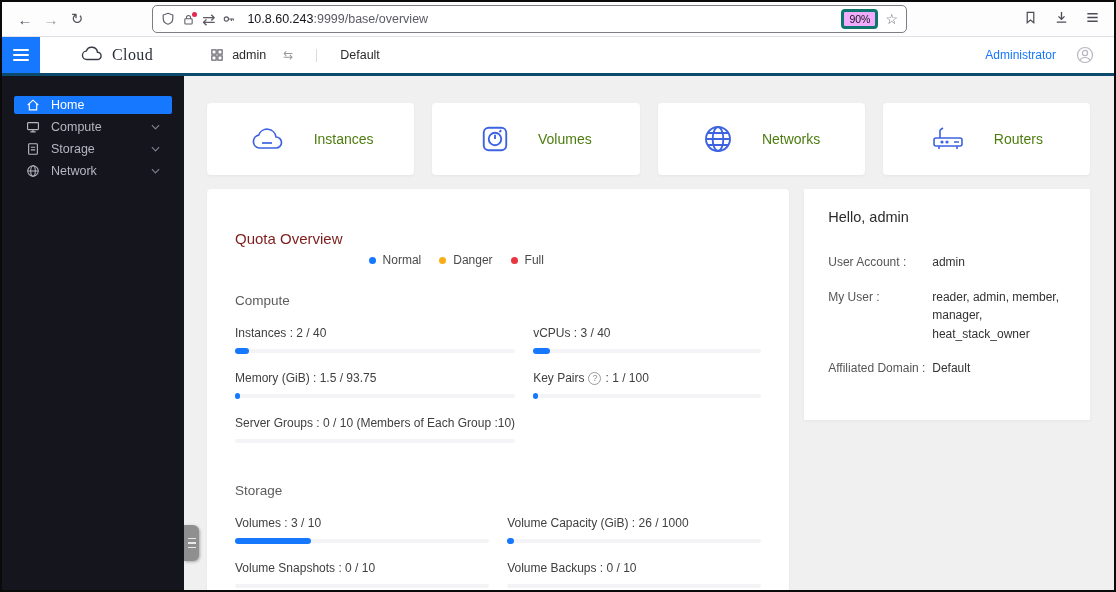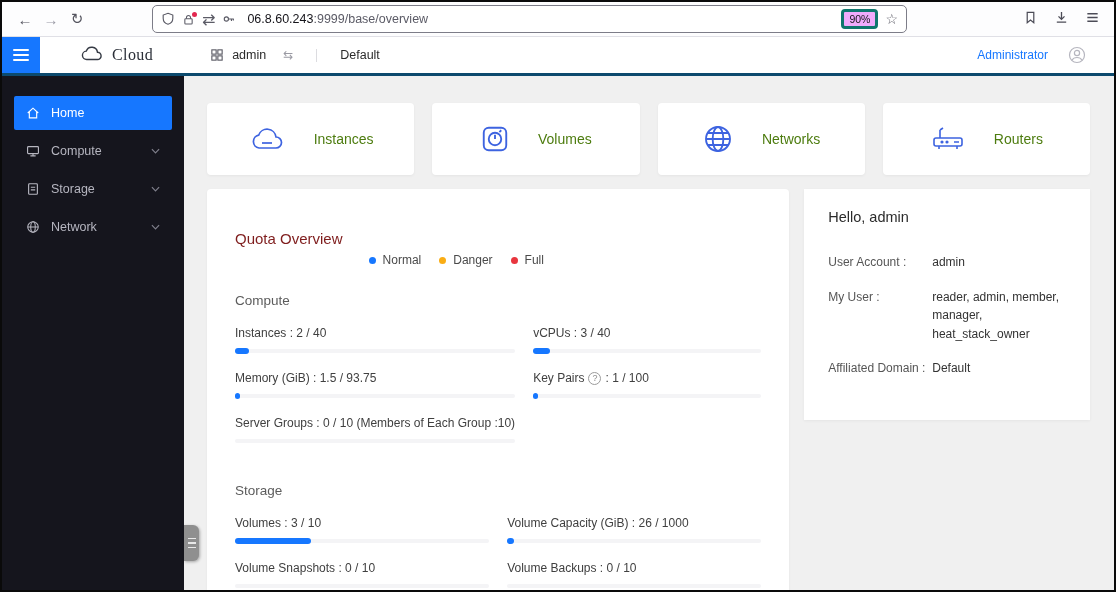--- a/index.html
+++ b/index.html
@@ -30,27 +30,27 @@
   .app-header{height:36px;background:#fff;border-bottom:3px solid #0c4a6e;
     display:flex;align-items:center;}
   .burger{width:38px;height:36px;background:#1677ff;display:flex;flex-direction:column;
     align-items:center;justify-content:center;gap:3px;cursor:pointer;flex:0 0 38px;}
   .burger i{display:block;width:16px;height:2px;background:#fff;border-radius:1px;}
   .brand{display:flex;align-items:center;gap:8px;margin-left:40px;color:#353a44;}
   .brand-name{font-family:"Liberation Serif","DejaVu Serif",serif;font-size:16px;color:#2b2f38;letter-spacing:.4px;}
   .proj{display:flex;align-items:center;margin-left:58px;gap:9px;font-size:12.5px;color:#2b2b2b;}
   .swap{color:#9a9aa3;font-size:12px;margin-left:8px;}
   .vdiv{width:1px;height:13px;background:#dcdce0;margin:0 14px;}
-  .hdr-right{margin-left:auto;display:flex;align-items:center;gap:20px;padding-right:28px;}
+  .hdr-right{margin-left:auto;display:flex;align-items:center;gap:20px;padding-right:20px;}
   .admin-link{font-size:12px;color:#1677ff;cursor:pointer;}
   .avatar{color:#b6b6bf;display:flex;}
   
   .content{display:flex;height:518px;}
   .sidebar{flex:0 0 182px;background:#15151d;padding-top:20px;}
-  .side-item{height:34px;margin:0 12px 4px;display:flex;align-items:center;gap:11px;
+  .side-item{height:18px;margin:0 12px 4px;display:flex;align-items:center;gap:11px;
     padding:0 12px;border-radius:2px;color:#b6b6c0;font-size:12.5px;cursor:pointer;}
   .side-item.active{background:#1677ff;color:#fff;}
   .side-item .chev{margin-left:auto;color:#7f7f8b;display:flex;}
   .side-item svg{display:block;}
   .main{flex:1;background:#f0f0f0;padding:27px 24px 0 23px;overflow:hidden;position:relative;}
   
   .cards{display:flex;gap:18px;}
   .scard{flex:1;height:72px;background:#fff;border-radius:4px;box-shadow:0 1px 3px rgba(0,0,0,.05);
     display:flex;align-items:center;justify-content:center;gap:28px;cursor:pointer;}
   .scard .ico{color:#3d63e0;display:flex;}
@@ -109,21 +109,21 @@
         </svg>
       <span class="red-dot"></span>
     </span>
     <span class="url-ico">⇄</span>
     <span class="url-ico">
       <svg width="14" height="14" viewBox="0 0 16 16" fill="none" stroke="currentColor" stroke-width="1.3">
           <circle cx="5" cy="8" r="2.4"></circle>
           <path d="M7.4 8 H13.5 M10.8 8 V10.4 M13 8 V9.8"></path>
         </svg>
     </span>
-    <span class="url-text"><span class="host">06.8.60.243</span><span class="path">:9999/base/overview</span></span>
+    <span class="url-text"><span class="host">10.8.60.243</span><span class="path">:9999/base/overview</span></span>
     <span class="zoom-badge">90%</span>
     <span class="star">☆</span>
   </div>
 
   <div class="chrome-right">
     <span>
       <svg width="15" height="15" viewBox="0 0 16 16" fill="none" stroke="currentColor" stroke-width="1.3">
           <path d="M4.5 2.5 h7 V13.5 L8 10.8 L4.5 13.5 Z"></path>
         </svg>
     </span>

